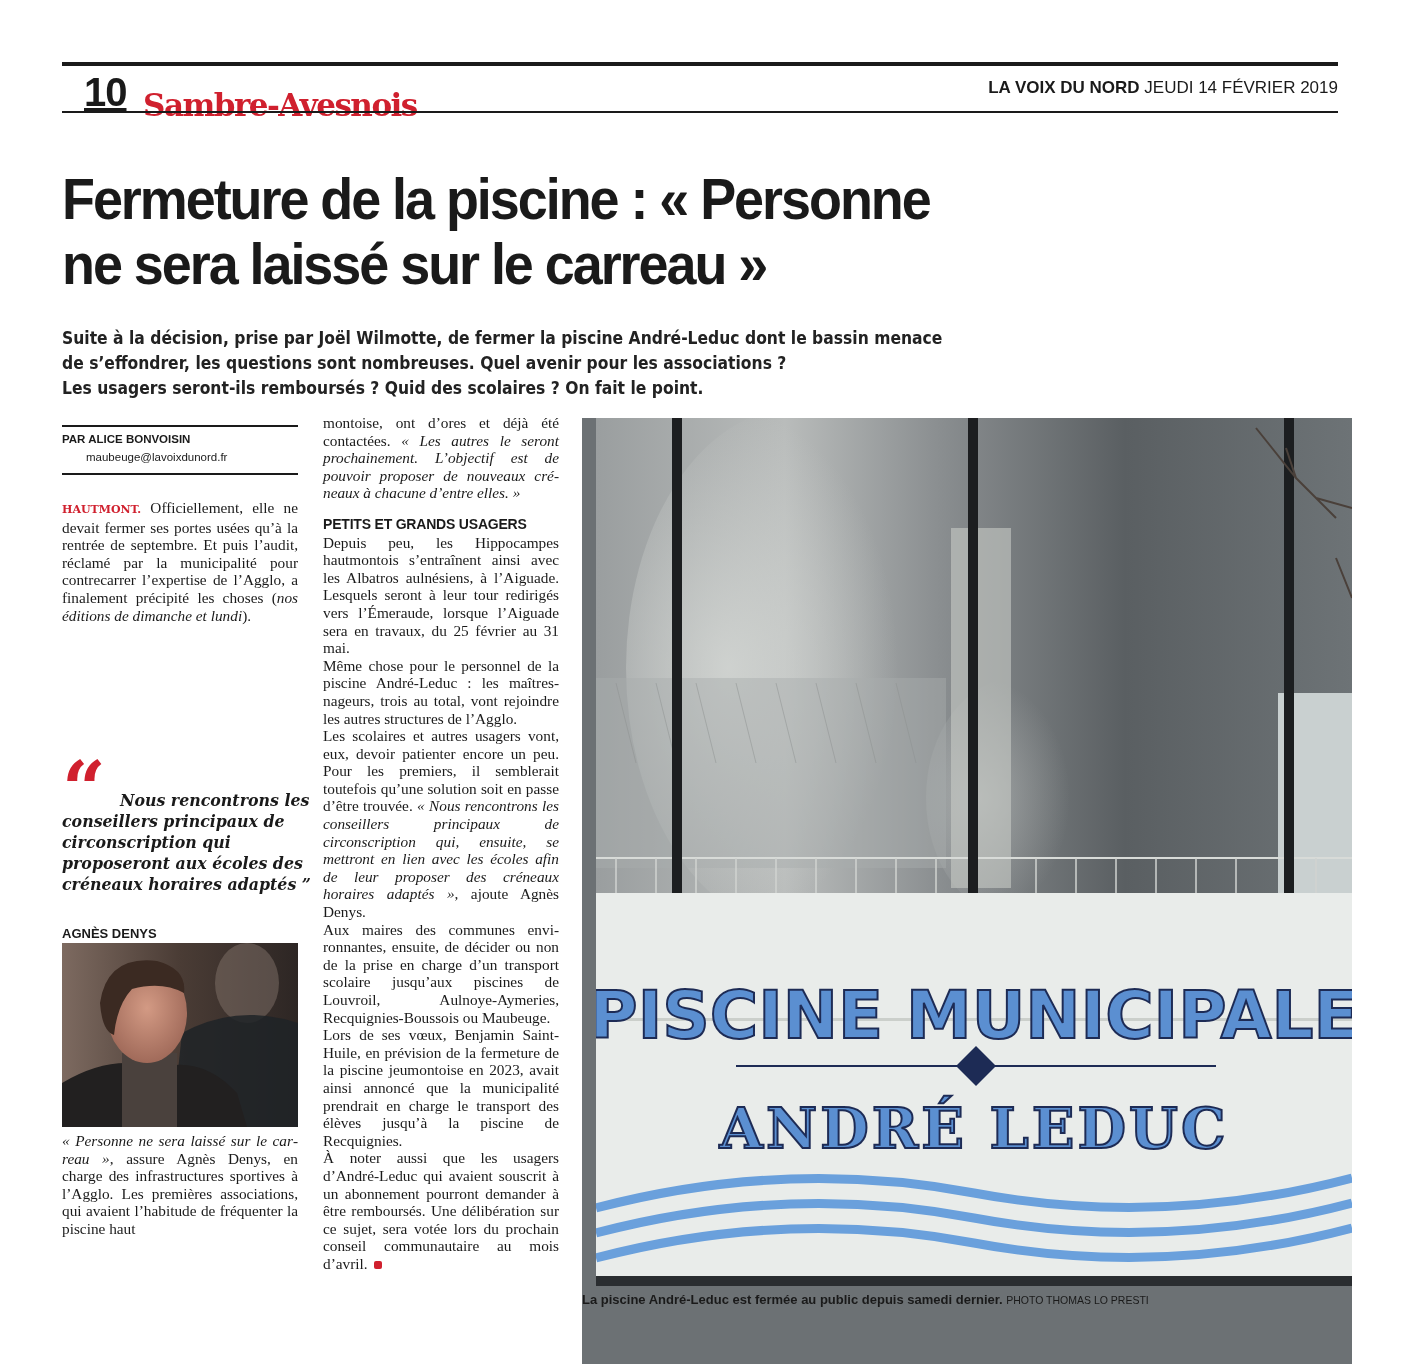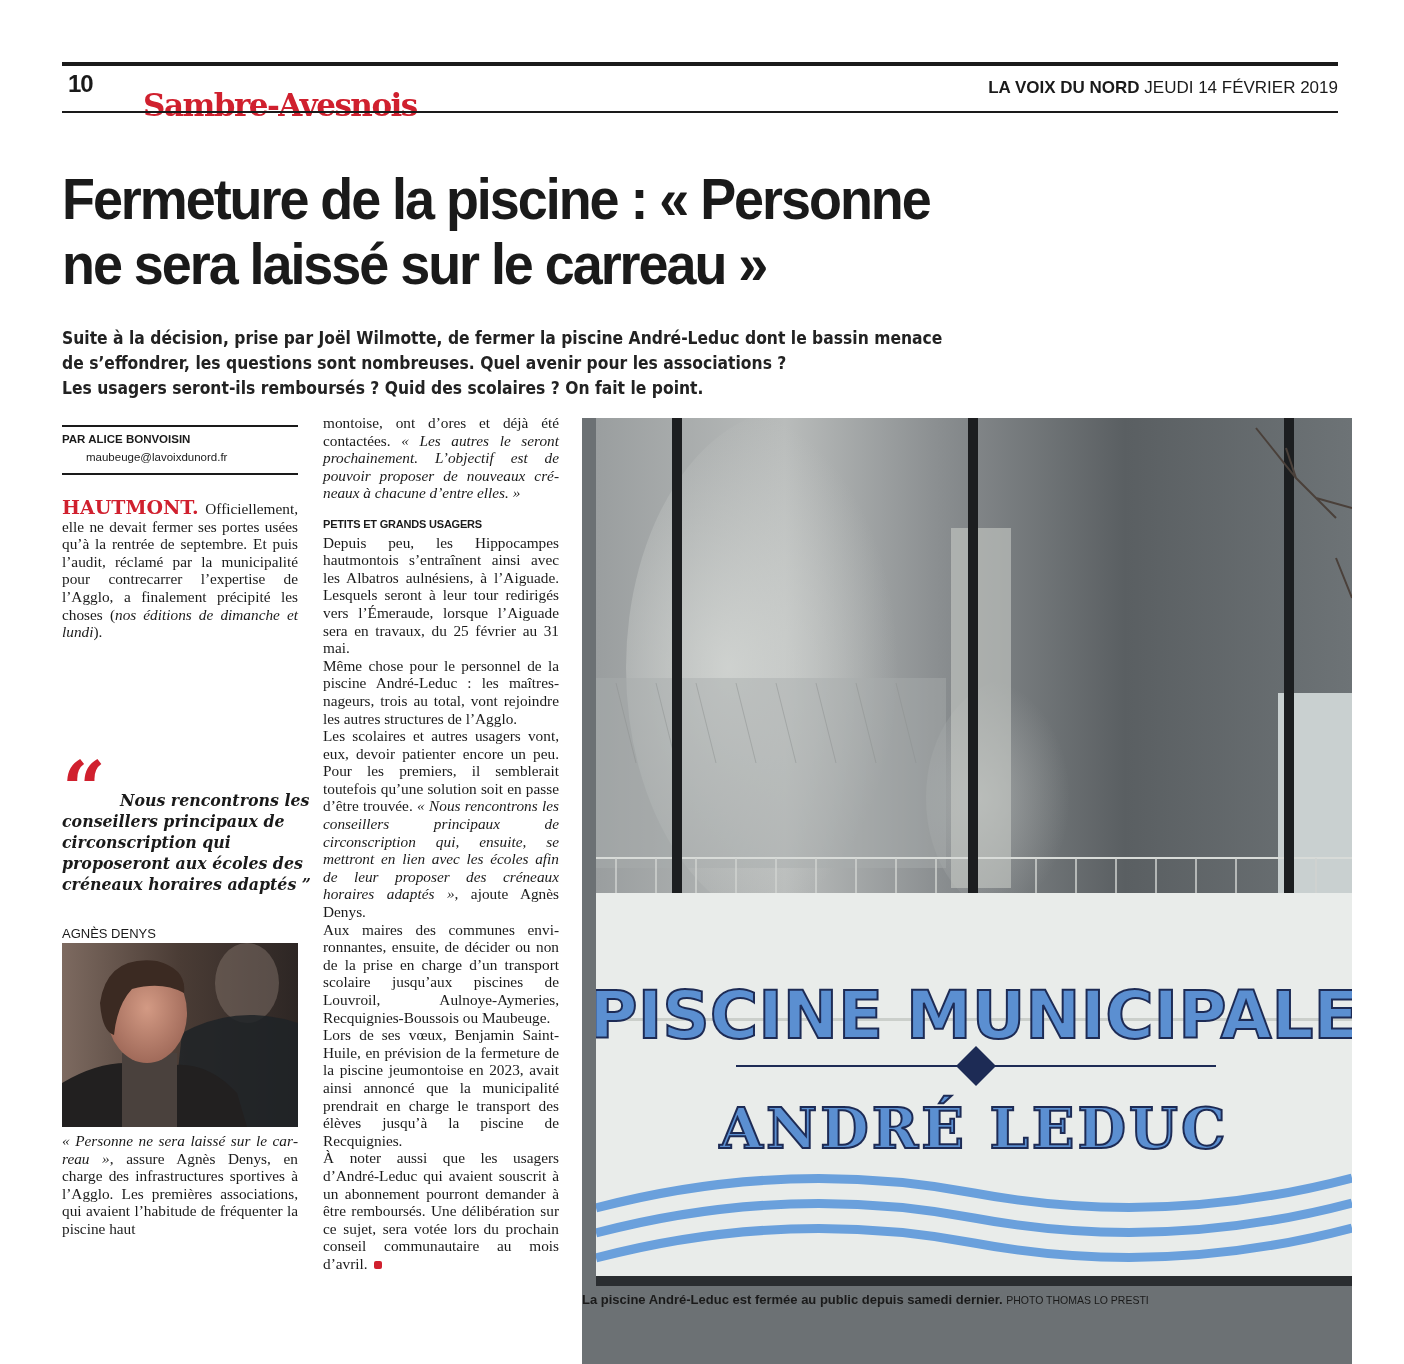--- a/index.html
+++ b/index.html
@@ -1,40 +1,40 @@
 <!DOCTYPE html>
 <html><head>
 <meta charset="utf-8">
 <style>
   html, body { margin: 0; padding: 0; background: #ffffff; }
   body { width: 1404px; height: 1364px; position: relative; overflow: hidden; color: #1a1a1a; }
   .abs { position: absolute; }
   .rule { position: absolute; background: #1a1a1a; }
 
-  .page-num { font-family: "Liberation Sans", sans-serif; font-weight: bold; font-size: 24px; left: 68px; top: 70px; letter-spacing: -1px; }
+  .page-num { font-family: "Liberation Sans", sans-serif; font-weight: bold; font-size: 40px; left: 84px; top: 70px; letter-spacing: -1px; text-decoration: underline; }
   .section { font-family: "DejaVu Serif", serif; font-weight: bold; font-size: 31px; color: #d0202e; left: 143px; top: 68px; letter-spacing: -1.5px; margin-top: 19px; }
   .masthead { right: 66px; top: 78px; font-family: "Liberation Sans", sans-serif; font-size: 17px; white-space: nowrap; }
   .masthead .paper { font-weight: 900; letter-spacing: 0; }
 
   .headline { left: 62px; top: 166px; width: 1020px; font-family: "Liberation Sans", sans-serif; font-weight: bold; font-size: 58px; line-height: 65px; letter-spacing: -2.2px; transform: scaleX(0.93); transform-origin: left top; }
   .chapo { left: 62px; top: 326px; width: 1100px; font-family: "DejaVu Sans", sans-serif; font-weight: bold; font-size: 17.5px; line-height: 25px; transform: scaleX(0.89); transform-origin: left top; color: #222; }
 
   .byline { left: 62px; top: 433px; font-family: "Liberation Sans", sans-serif; font-weight: bold; font-size: 11.5px; }
   .email { left: 62px; top: 451px; font-family: "Liberation Sans", sans-serif; font-size: 11.5px; padding-left: 24px; }
 
   .col { font-family: "Liberation Serif", serif; font-size: 15.3px; line-height: 17.6px; text-align: justify; hyphens: manual; }
   .col p { margin: 0; }
   .col i { font-style: italic; }
-  .dateline { font-family: "DejaVu Serif", serif; font-weight: bold; color: #d0202e; font-size: 19px; margin-top: 13px; }
-  .subhead { font-family: "Liberation Sans", sans-serif; font-weight: bold; font-size: 11px; margin-top: 14px !important; letter-spacing: -0.2px; }
+  .dateline { font-family: "DejaVu Serif", serif; font-weight: bold; color: #d0202e; font-size: 11px; margin-top: 13px; }
+  .subhead { font-family: "Liberation Sans", sans-serif; font-weight: bold; font-size: 14px; margin-top: 14px !important; letter-spacing: -0.2px; }
 
   .quote-mark { left: 62px; top: 760px; font-family: "DejaVu Serif", serif; font-weight: bold; color: #d0202e; font-size: 76px; line-height: 60px; }
   .pullquote { left: 62px; top: 790px; width: 250px; font-family: "DejaVu Serif", serif; font-weight: bold; font-style: italic; font-size: 15.8px; line-height: 21px; }
   .pullquote .lead { padding-left: 58px; }
-  .q-author { left: 62px; top: 926px; font-family: "Liberation Sans", sans-serif; font-size: 13px; }
+  .q-author { left: 62px; top: 926px; font-family: "Liberation Sans", sans-serif; font-size: 13px; font-weight: bold; }
 
   .portrait { left: 62px; top: 943px; width: 236px; height: 184px; overflow: hidden; background: #3a302b; }
   .photo { left: 582px; top: 418px; width: 756px; height: 1020px; overflow: hidden; background: #6c7174; padding-left: 14px; }
   .caption { left: 582px; top: 1292px; font-family: "Liberation Sans", sans-serif; font-size: 12.5px; white-space: nowrap; }
   .caption b { font-weight: bold; font-size: 13px; }
   .caption .credit { font-size: 10.5px; }
   .end-mark { display: inline-block; width: 8px; height: 8px; background: #d0202e; border-radius: 2px; margin-left: 6px; vertical-align: middle; }
 </style>
 </head>
 <body>

